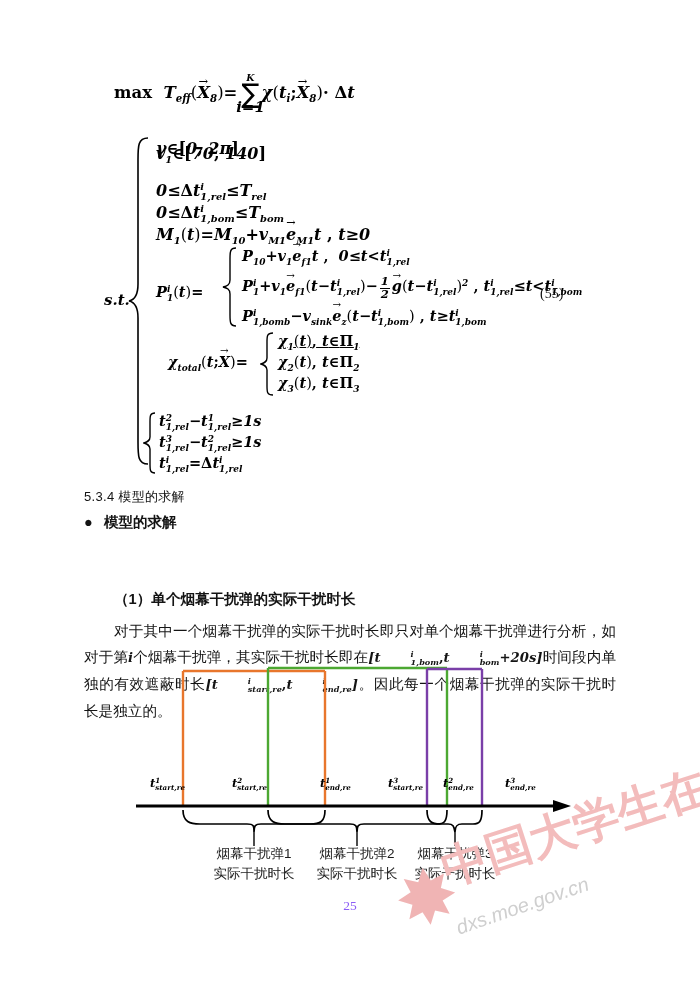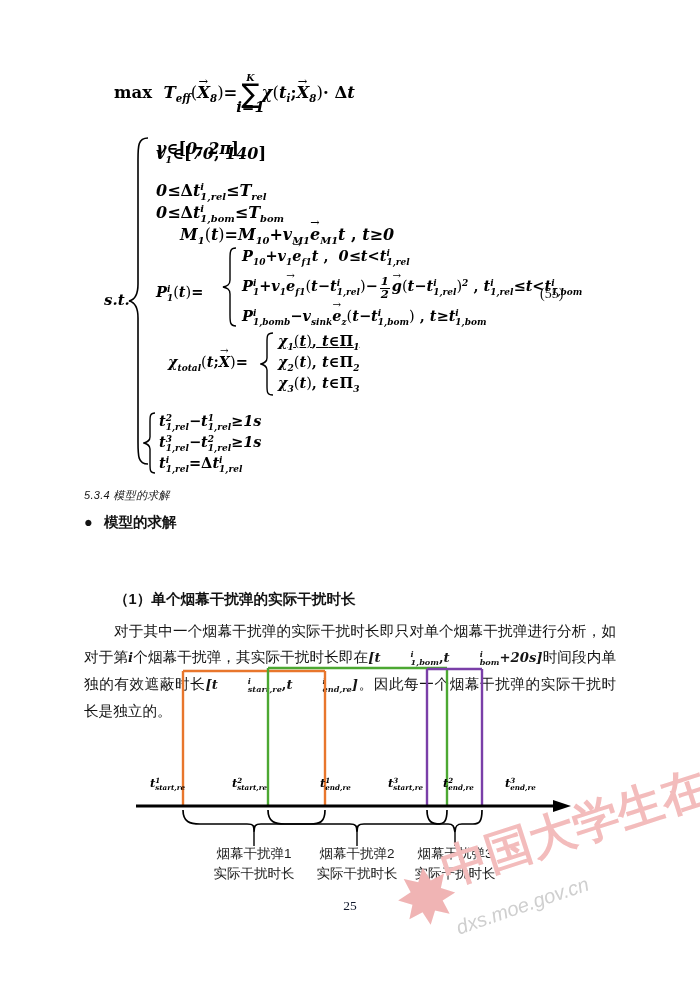--- a/index.html
+++ b/index.html
@@ -52,21 +52,21 @@
     font-size:0;
   }
   #bigbrace svg{display:block;}
 
   
   .crow{position:absolute;left:156px;font-size:16px;white-space:nowrap;}
   #c1{top:139px;}
   #c2{top:144px;}
   #c3{top:181px;}
   #c4{top:203px;}
-  #c5{top:225px;margin-left:24px;}
+  #c5{top:225px;}
 
   
   #pblock{position:absolute;left:156px;top:247px;font-size:14.5px;white-space:nowrap;}
   #plabel{position:absolute;left:0px;top:36px;}
   #pbrace{position:absolute;left:66px;top:0px;width:16px;height:80px;}
   .prow{position:absolute;left:86px;white-space:nowrap;}
   #p1{top:0px;}
   #p2{top:29px;}
   #p3{top:60px;}
   .frac{display:inline-block;vertical-align:-0.44em;text-align:center;line-height:1.02;margin:0 2px;}
@@ -92,21 +92,21 @@
 
   #eqnum{position:absolute;left:540px;top:286px;font-size:14px;font-style:normal;font-weight:400;
          font-family:"Liberation Serif",serif;}
 
   
   .cn{
     position:absolute;
     font-family:"Liberation Sans","DejaVu Sans",sans-serif;
     color:#141414;
   }
-  #h534{left:84px;top:488px;font-size:11px;letter-spacing:0.3px;font-style:italic;}
+  #h534{left:84px;top:488px;font-size:13px;letter-spacing:0.3px;}
   #bulletrow{left:84px;top:513px;font-size:14.5px;font-weight:700;}
   #bulletrow .dot{display:inline-block;width:20px;}
   #para1{left:84px;top:538px;width:532px;font-size:14.6px;line-height:26px;text-align:justify;text-indent:30px;}
   #sub1{left:114px;top:590px;font-size:14.6px;font-weight:700;}
   #para2{left:84px;top:618px;width:532px;font-size:14.6px;line-height:26px;text-align:justify;text-indent:30px;}
   .inlmath{
     font-family:"DejaVu Serif","Liberation Serif",serif;
     font-style:italic;font-weight:700;font-size:13.2px;
   }
 
@@ -125,21 +125,21 @@
     font-size:13.5px;color:#1a1a1a;text-align:center;line-height:20px;
     white-space:nowrap;
   }
   #caption{
     position:absolute;left:0;top:872px;width:700px;text-align:center;
     font-family:"Liberation Sans","DejaVu Sans",sans-serif;
     font-size:14.5px;font-weight:700;color:#101010;letter-spacing:0.5px;
   }
   #pagenum{
     position:absolute;left:0;top:898px;width:700px;text-align:center;
-    font-family:"Liberation Serif",serif;font-size:13.5px;color:#0f172a;
+    font-family:"Liberation Serif",serif;font-size:13.5px;color:#8b5cf6;
   }
 
   
   #watermark{position:absolute;left:395px;top:812px;width:305px;height:150px;pointer-events:none;}
   #wm-star{position:absolute;left:0px;top:48px;font-size:76px;color:#f0b4b4;
            font-family:"DejaVu Sans",sans-serif;line-height:1;transform:rotate(-8deg);}
   #wm-cn{position:absolute;left:48px;top:28px;font-size:46px;color:#f3bcbc;
          font-family:"Liberation Sans","DejaVu Sans",sans-serif;font-weight:700;
          transform:rotate(-18deg);transform-origin:left center;white-space:nowrap;}
   #wm-url{position:absolute;left:62px;top:105px;font-size:20px;color:#cfcfcf;

